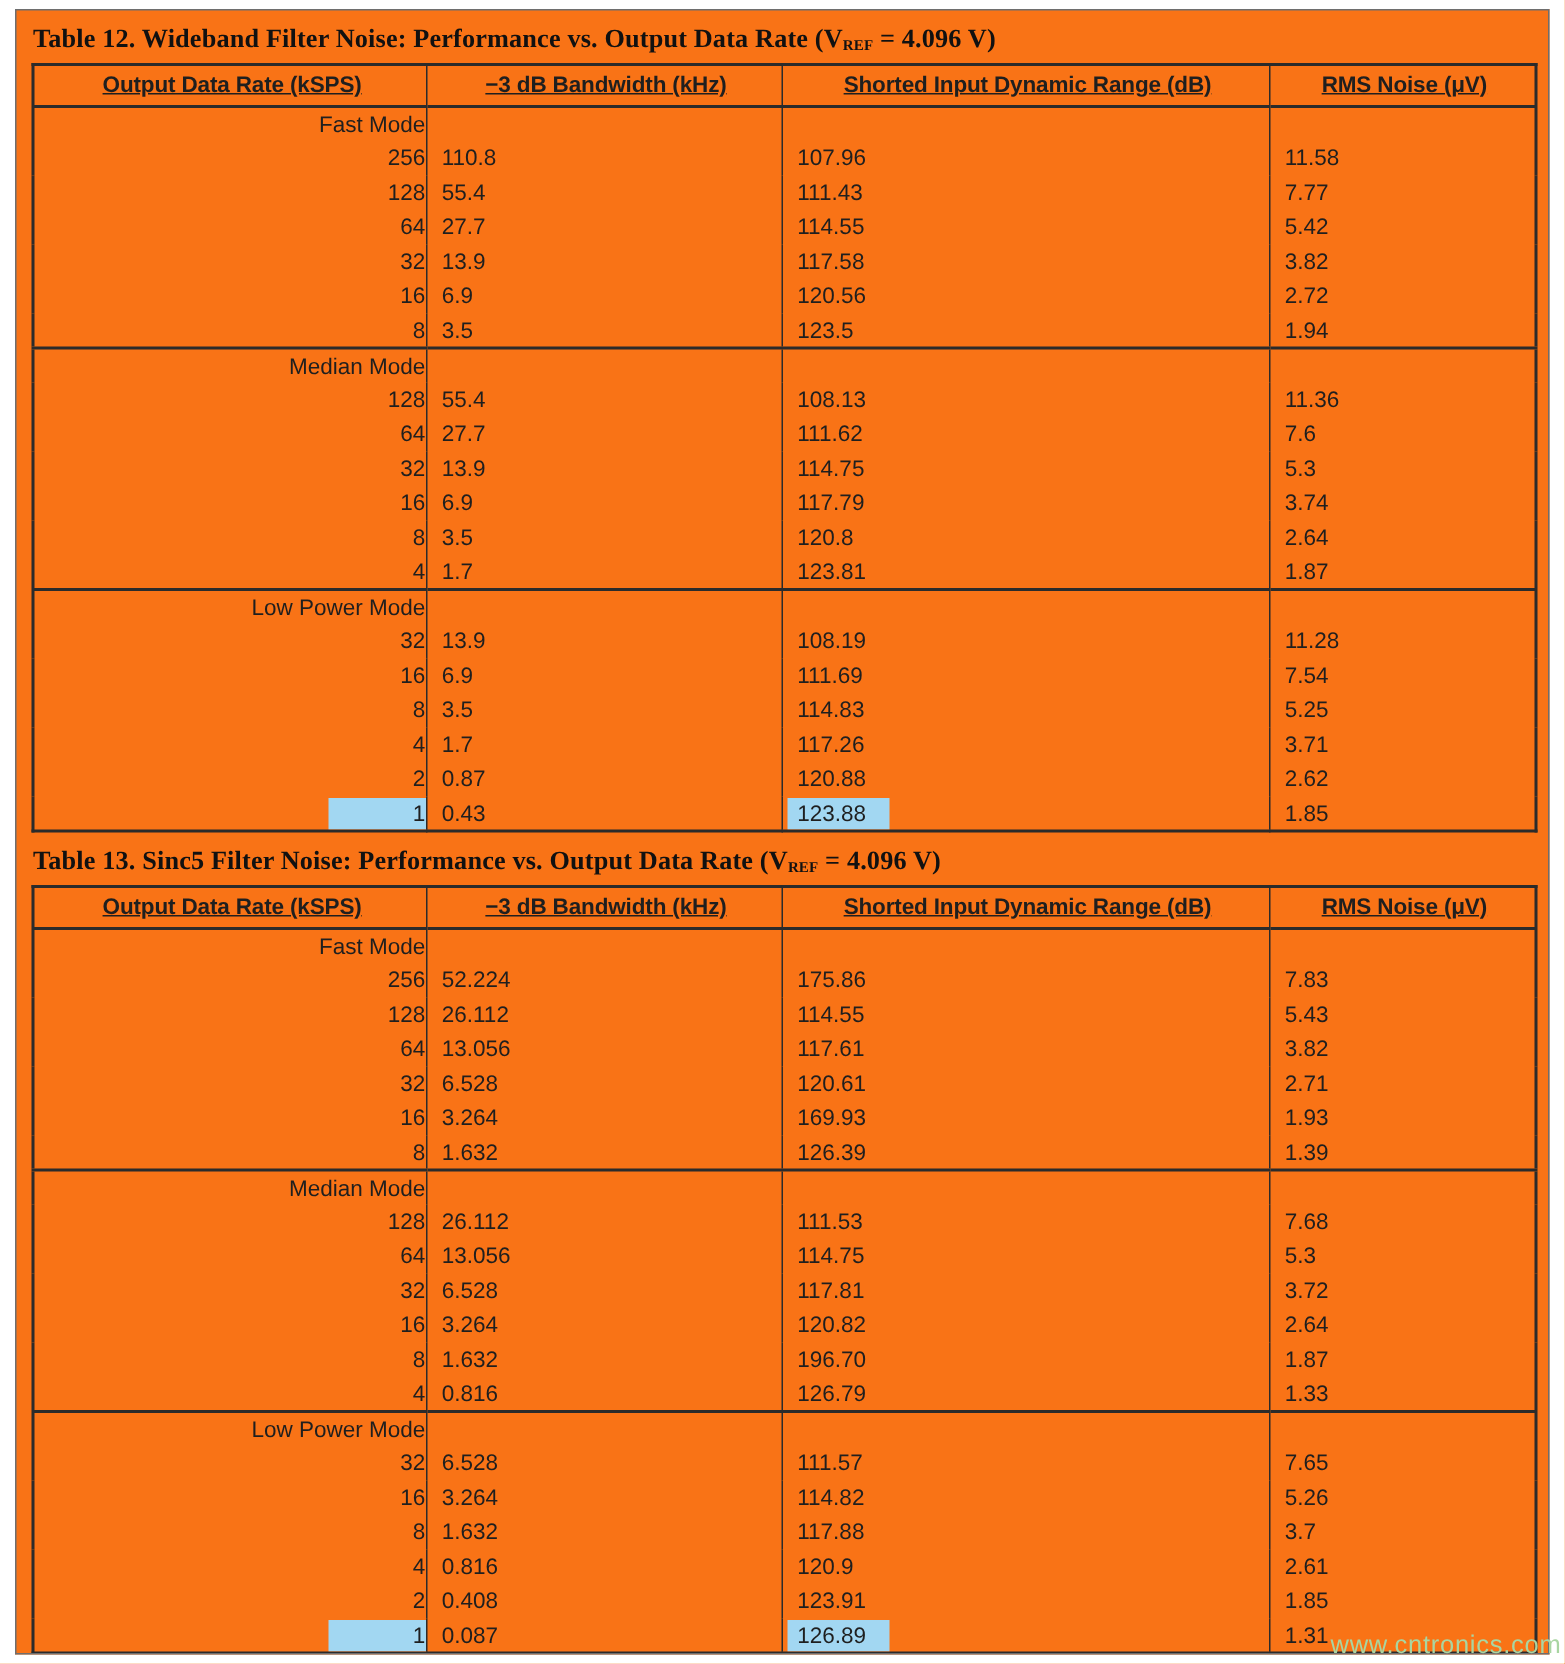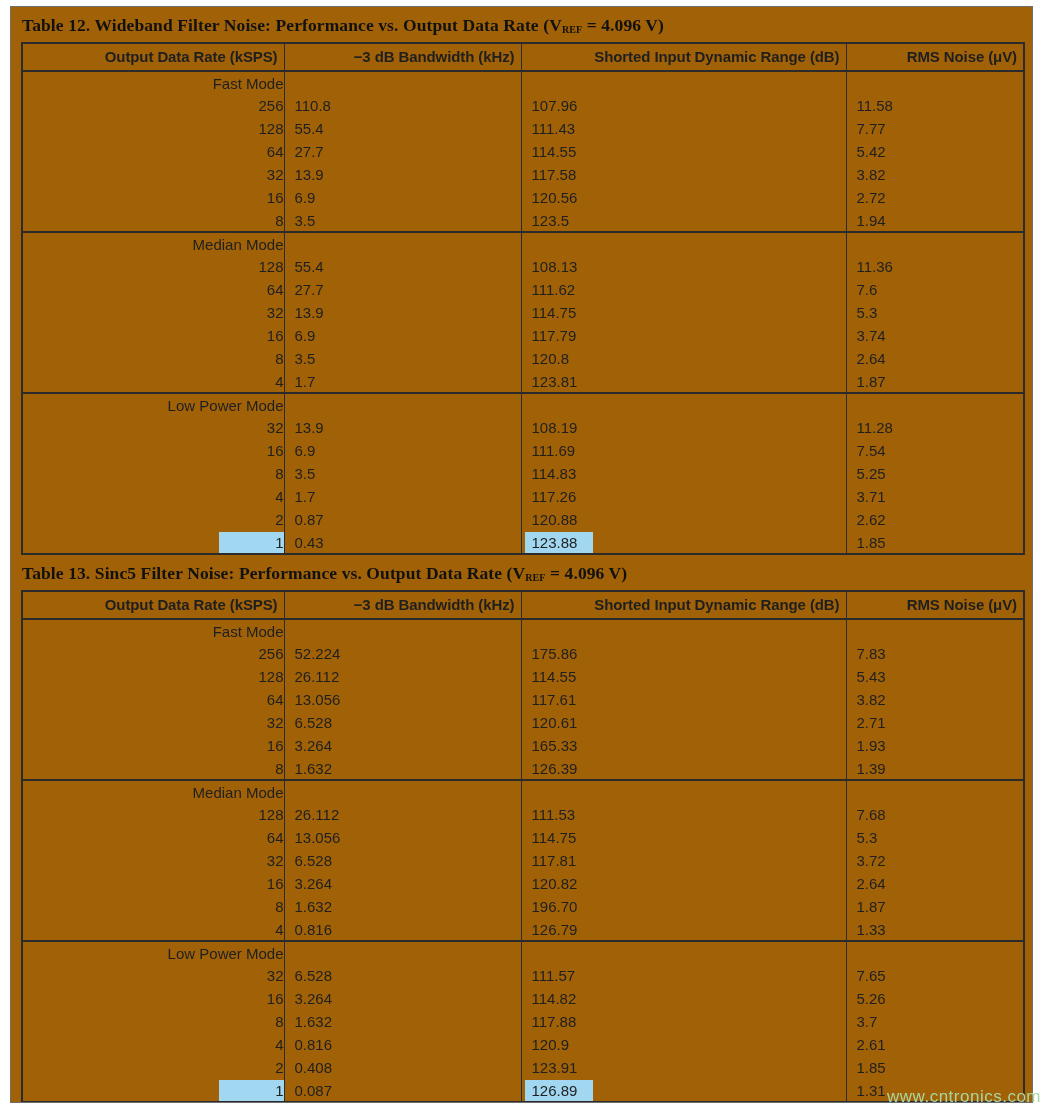--- a/index.html
+++ b/index.html
@@ -9,21 +9,21 @@
     background: #ffffff;
     font-family: "Liberation Sans", sans-serif;
     color: #1f1f1f;
     position: relative;
   }
   .frame {
     position: absolute;
     left: 10px; top: 6px;
     width: 1023px; height: 1097px;
     border: 1px solid #6e6e6e;
-    background: #a16207;
+    background: #f97316;
     padding: 0 9px 0 10px;
     overflow: hidden;
   }
   .table-title {
     font-family: "Liberation Serif", serif;
     font-weight: bold;
     font-size: 17.5px;
     letter-spacing: 0.1px;
     margin: 8px 0 6px 1px;
     color: #111;
@@ -50,24 +50,25 @@
     padding: 0;
     vertical-align: middle;
     font-size: 15px;
     line-height: 21px;
     white-space: nowrap;
     overflow: hidden;
   }
   .dtable thead th {
     border-bottom: 2px solid #2b2b2b;
     font-weight: bold;
-    text-align: right;
+    text-align: center;
     height: 25px;
     padding: 2px 6px 3px 9px;
     letter-spacing: -0.1px;
+    text-decoration: underline;
   }
   .dtable tbody td { height: 23px; padding-left: 10px; }
   .dtable tbody td:first-child { padding-left: 26px; text-align: right; }
   tr.section-row td { border-top: 2px solid #2b2b2b; }
   tr.section-row td.section-label { padding-left: 9px; }
   .highlight {
     background: var(--hl-color, #a2d7f2);
     display: inline-block;
     line-height: 21px;
   }
@@ -283,21 +284,21 @@
           </tr>
           <tr>
             <td><span>32</span></td>
             <td><span>6.528</span></td>
             <td class="c3cell"><span>120.61</span></td>
             <td><span>2.71</span></td>
           </tr>
           <tr>
             <td><span>16</span></td>
             <td><span>3.264</span></td>
-            <td class="c3cell"><span>165.33</span></td>
+            <td class="c3cell"><span>169.93</span></td>
             <td><span>1.93</span></td>
           </tr>
           <tr>
             <td><span>8</span></td>
             <td><span>1.632</span></td>
             <td class="c3cell"><span>126.39</span></td>
             <td><span>1.39</span></td>
           </tr>
           <tr class="section-row">
             <td class="section-label">Median Mode</td>

